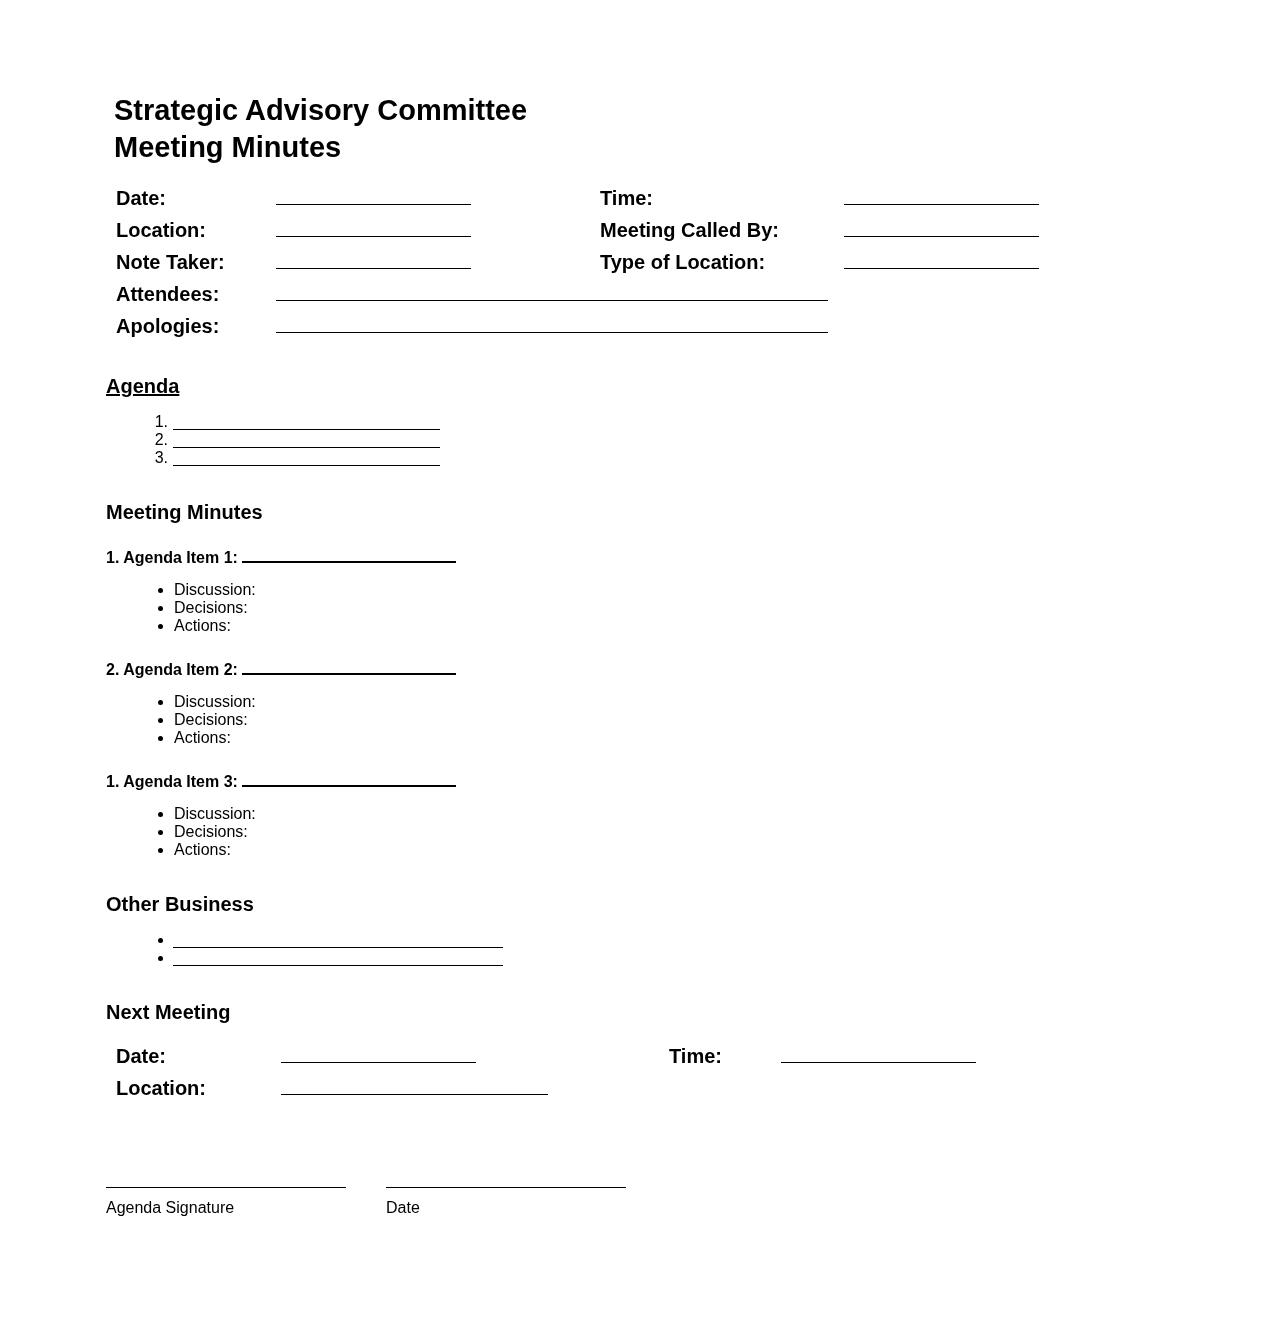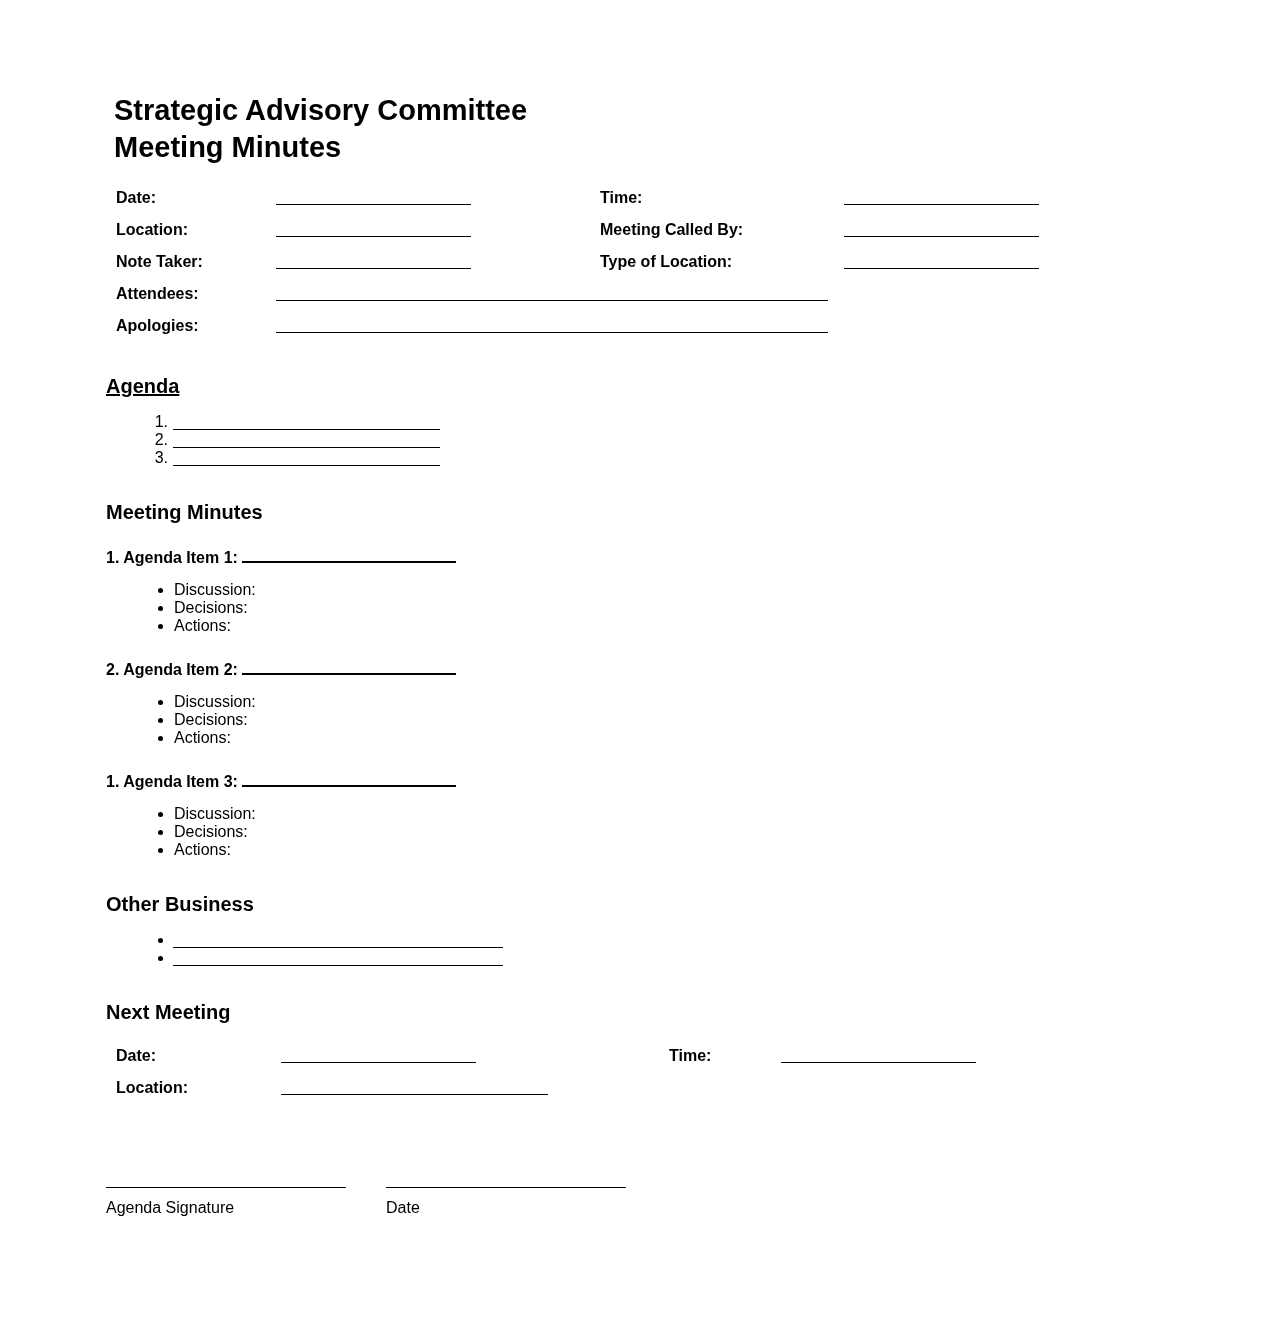--- a/index.html
+++ b/index.html
@@ -6,21 +6,21 @@
     body {
       width: 1263px; height: 1339px; position: relative;
       font-family: "Liberation Sans", sans-serif; color: #000;
     }
     .page { position: absolute; left: 106px; top: 0; width: 1100px; }
     .title {
       position: absolute; left: 0; top: 84px; margin: 8px;
       font-size: 29px; font-weight: bold; line-height: 37px;
     }
     .field-label {
-      position: absolute; font-size: 16px; font-weight: bold; line-height: 20px;
+      position: absolute; font-size: 20px; font-weight: bold; line-height: 20px;
     }
     .field-line {
       position: absolute; height: 0; border-bottom: 1px solid #000;
     }
     .h2 {
       position: absolute; left: 0; margin: 0;
       font-size: 20px; font-weight: bold; line-height: 24px;
     }
     .list-row {
       position: absolute; font-size: 16px; line-height: 18px; height: 18px;

